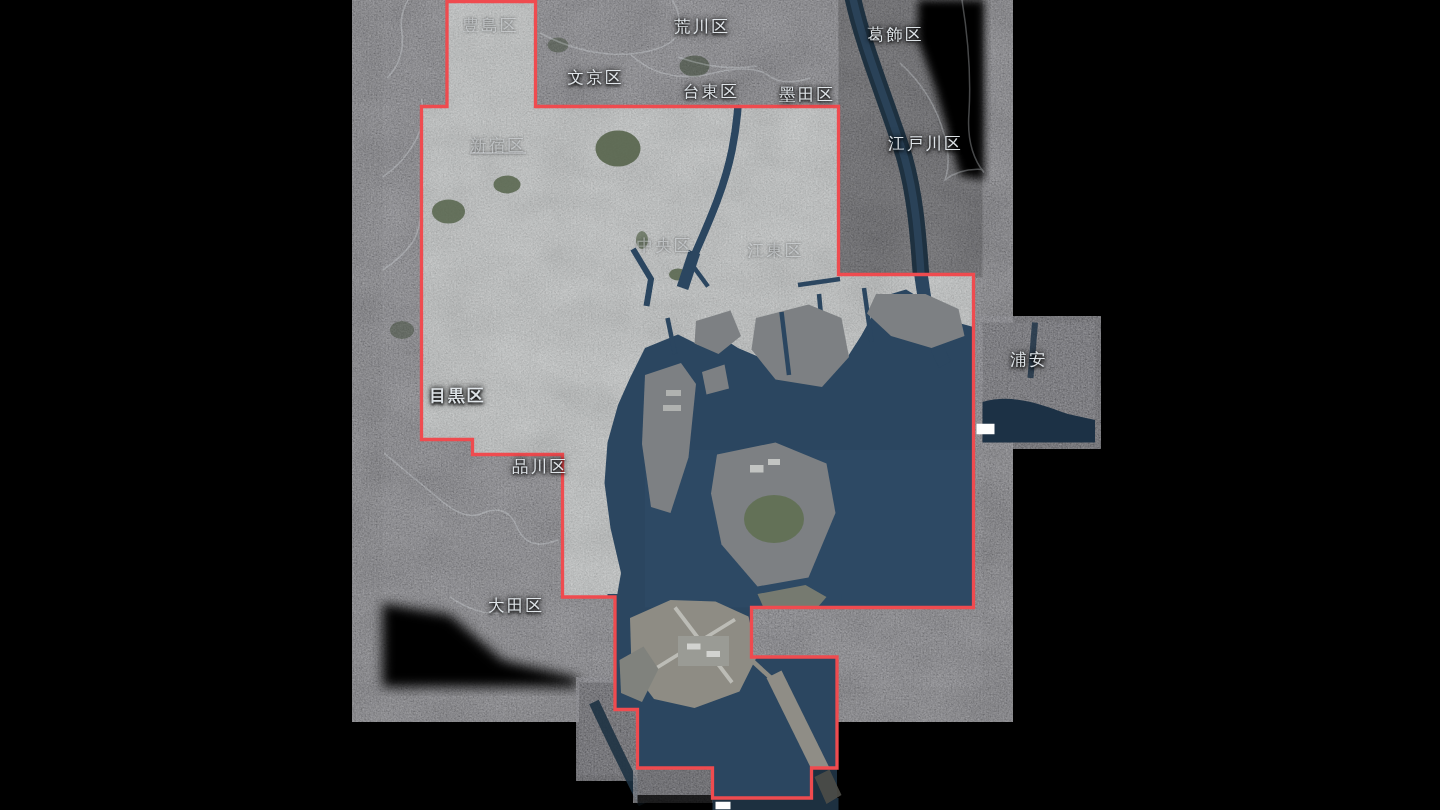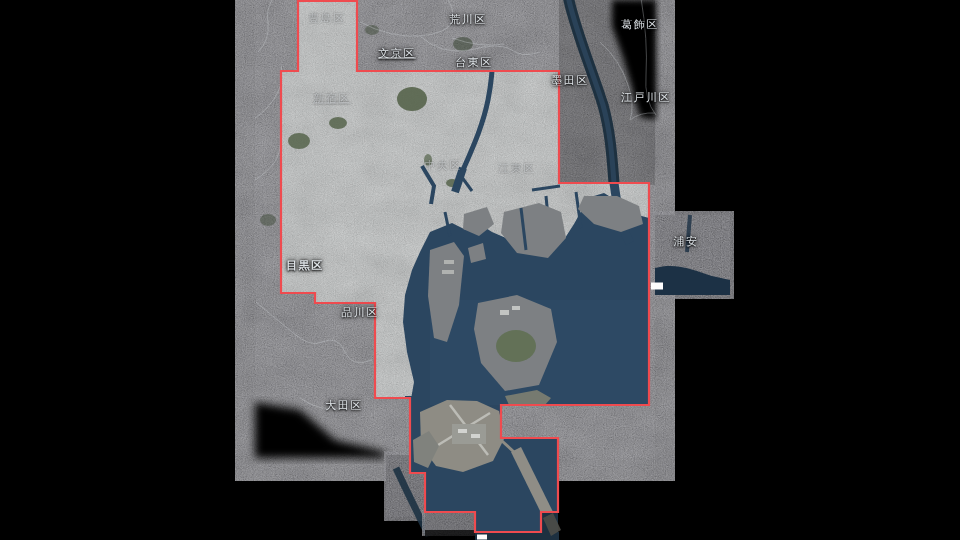--- a/index.html
+++ b/index.html
@@ -165,25 +165,25 @@
   </g>
 
   <path d="M298,1 L357,1 L357,71 L559,71 L559,183 L649,183 L649,405 L501,405 L501,438 L558,438 L558,512 L541,512 L541,532 L475,532 L475,512 L425,512 L425,473 L410,473 L410,398 L375,398 L375,303 L315,303 L315,293 L281,293 L281,71 L298,71 Z" fill="none" stroke="#ef4b4f" stroke-width="2.2" stroke-linejoin="miter"></path>
 </svg>
 
 <div class="patch patch-a" style="left: 657px; top: 286px;"></div>
 <div class="patch patch-b" style="left: 482px; top: 537px;"></div>
 
 <div class="ward-label faint" style="left: 327px; top: 18px;">豊島区</div>
 <div class="ward-label" style="left: 468px; top: 19px;">荒川区</div>
-<div class="ward-label" style="left: 597px; top: 24px; margin-left: 43px;">葛飾区</div>
-<div class="ward-label" style="left: 397px; top: 53px; text-decoration: underline;">文京区</div>
+<div class="ward-label" style="left: 597px; top: 24px;">葛飾区</div>
+<div class="ward-label" style="left: 397px; top: 53px;">文京区</div>
 <div class="ward-label" style="left: 474px; top: 62px;">台東区</div>
-<div class="ward-label" style="left: 538px; top: 80px; margin-left: 32px;">墨田区</div>
-<div class="ward-label" style="left: 646px; top: 97px;">江戸川区</div>
+<div class="ward-label" style="left: 538px; top: 64px;">墨田区</div>
+<div class="ward-label" style="left: 617px; top: 97px;">江戸川区</div>
 <div class="ward-label faint" style="left: 332px; top: 98px; text-decoration: underline;">新宿区</div>
 <div class="ward-label faint" style="left: 443px; top: 165px;">中央区</div>
 <div class="ward-label faint" style="left: 517px; top: 168px;">江東区</div>
 <div class="ward-label" style="left: 305px; top: 265px; font-weight: bold;">目黒区</div>
 <div class="ward-label" style="left: 360px; top: 312px;">品川区</div>
 <div class="ward-label" style="left: 344px; top: 405px;">大田区</div>
 <div class="ward-label" style="left: 686px; top: 241px;">浦安</div>
 
 </div>
 

